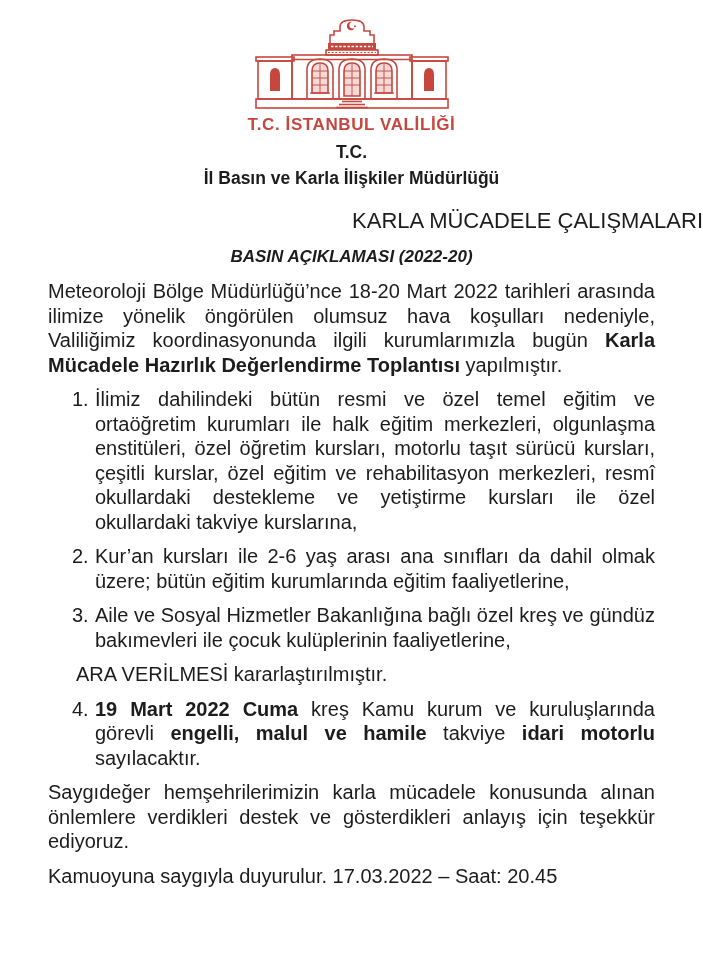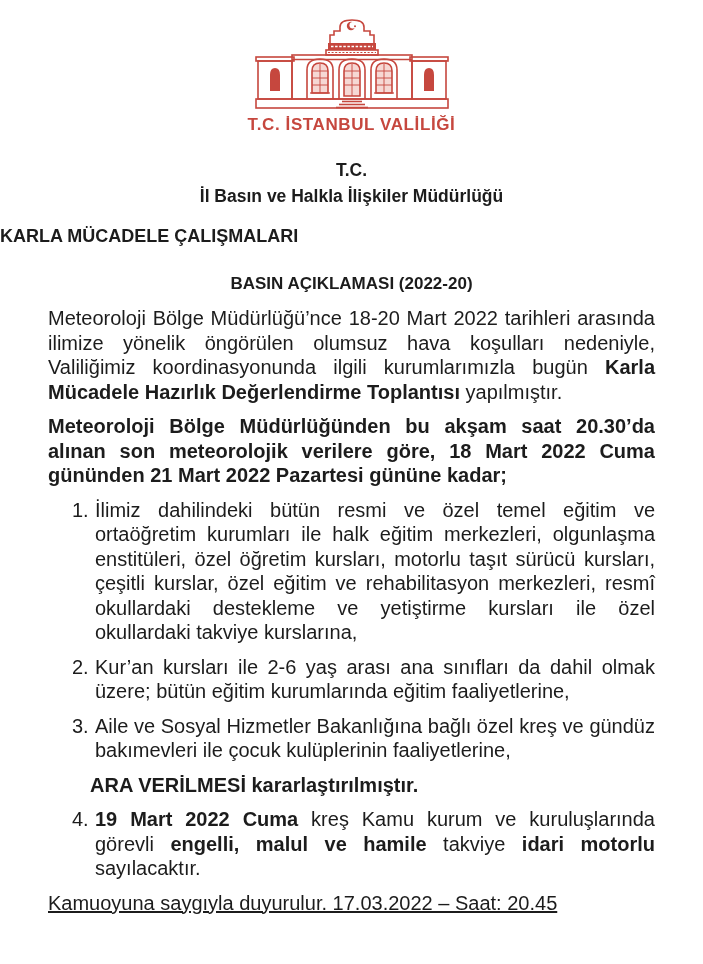--- a/index.html
+++ b/index.html
@@ -17,50 +17,50 @@
   .logo-wrap svg { display: block; margin: 0 auto; }
   .logo-caption {
     margin-top: 4px;
     color: #c6473e;
     font-weight: 700;
     font-size: 17px;
     letter-spacing: 0.6px;
   }
 
   
-  .header { text-align: center; margin-top: 22px; }
+  .header { text-align: center; margin-top: 4px; }
   .header .h-line {
     font-weight: 700;
     font-size: 17.5px;
     line-height: 26px;
   }
-  .doc-title  { text-align: left; font-weight: 700; font-size: 18px; margin-top: 17px; }
-  .doc-subtitle { text-align: center; font-weight: 700; font-size: 17px; margin-top: 27px; }
+  .doc-title  { text-align: right; font-weight: 400; font-size: 22px; margin-top: 17px; }
+  .doc-subtitle { text-align: center; font-weight: 700; font-size: 17px; margin-top: 13px; font-style: italic; }
 
   
   .body {
     margin-top: 12px;
     padding: 0 48px;
     font-size: 20px;
     line-height: 24.5px;
   }
   .body p { text-align: justify; margin-bottom: 10px; }
   .bold { font-weight: 700; }
   .p-bold { font-weight: 700; }
 
   .list-item { display: flex; margin-bottom: 10px; }
   .li-num { flex: 0 0 23px; margin-left: 24px; }
   .li-text { flex: 1; text-align: justify; }
 
   .decision-line {
-    font-weight: 700;
-    margin-left: 42px;
+    font-weight: 400;
+    margin-left: 28px;
     margin-bottom: 10px;
   }
-  .footer-line { margin-bottom: 0; text-align: left; text-decoration: underline; }
+  .footer-line { margin-bottom: 0; text-align: left; }
 </style>
 </head>
 <body>
 
 <div class="page">
 
   <div class="logo-wrap">
     <svg width="200" height="98" viewBox="0 0 200 98" fill="none" stroke="#c6473e" stroke-width="1.6">
 
       <rect x="4" y="86" width="192" height="9"></rect>
@@ -114,31 +114,30 @@
 
       <line x1="90" y1="88.5" x2="110" y2="88.5"></line>
       <line x1="87" y1="91.5" x2="113" y2="91.5"></line>
       <line x1="84" y1="94.5" x2="116" y2="94.5"></line>
     </svg>
     <div class="logo-caption">T.C. İSTANBUL VALİLİĞİ</div>
   </div>
 
   <div class="header">
     <div class="h-line">T.C.</div>
-    <div class="h-line">İl Basın ve Halkla İlişkiler Müdürlüğü</div>
+    <div class="h-line">İl Basın ve Karla İlişkiler Müdürlüğü</div>
   </div>
 
   <div class="doc-title">KARLA MÜCADELE ÇALIŞMALARI</div>
   <div class="doc-subtitle">BASIN AÇIKLAMASI (2022-20)</div>
 
   <div class="body">
 
     <p><span>Meteoroloji Bölge Müdürlüğü’nce 18-20 Mart 2022 tarihleri arasında ilimize yönelik öngörülen olumsuz hava koşulları nedeniyle, Valiliğimiz koordinasyonunda ilgili kurumlarımızla bugün </span><span class="bold">Karla Mücadele Hazırlık Değerlendirme Toplantısı</span><span> yapılmıştır.</span></p>
 
-    <p class="p-bold">Meteoroloji Bölge Müdürlüğünden bu akşam saat 20.30’da alınan son meteorolojik verilere göre, 18 Mart 2022 Cuma gününden 21 Mart 2022 Pazartesi gününe kadar;</p>
 
     <div class="list-item">
       <span class="li-num">1.</span>
       <span class="li-text">İlimiz dahilindeki bütün resmi ve özel temel eğitim ve ortaöğretim kurumları ile halk eğitim merkezleri, olgunlaşma enstitüleri, özel öğretim kursları, motorlu taşıt sürücü kursları, çeşitli kurslar, özel eğitim ve rehabilitasyon merkezleri, resmî okullardaki destekleme ve yetiştirme kursları ile özel okullardaki takviye kurslarına,</span>
     </div>
 
     <div class="list-item">
       <span class="li-num">2.</span>
       <span class="li-text">Kur’an kursları ile 2-6 yaş arası ana sınıfları da dahil olmak üzere; bütün eğitim kurumlarında eğitim faaliyetlerine,</span>
     </div>
@@ -148,18 +147,19 @@
       <span class="li-text">Aile ve Sosyal Hizmetler Bakanlığına bağlı özel kreş ve gündüz bakımevleri ile çocuk kulüplerinin faaliyetlerine,</span>
     </div>
 
     <div class="decision-line">ARA VERİLMESİ kararlaştırılmıştır.</div>
 
     <div class="list-item">
       <span class="li-num">4.</span>
       <span class="li-text"><span class="bold">19 Mart 2022 Cuma</span><span> kreş Kamu kurum ve kuruluşlarında görevli </span><span class="bold">engelli, malul ve hamile</span><span> takviye </span><span class="bold">idari motorlu</span><span> sayılacaktır.</span></span>
     </div>
 
+    <p>Saygıdeğer hemşehrilerimizin karla mücadele konusunda alınan önlemlere verdikleri destek ve gösterdikleri anlayış için teşekkür ediyoruz.</p>
 
     <p class="footer-line">Kamuoyuna saygıyla duyurulur. 17.03.2022 – Saat: 20.45</p>
 
   </div>
 
 </div>
 
 </body></html>

